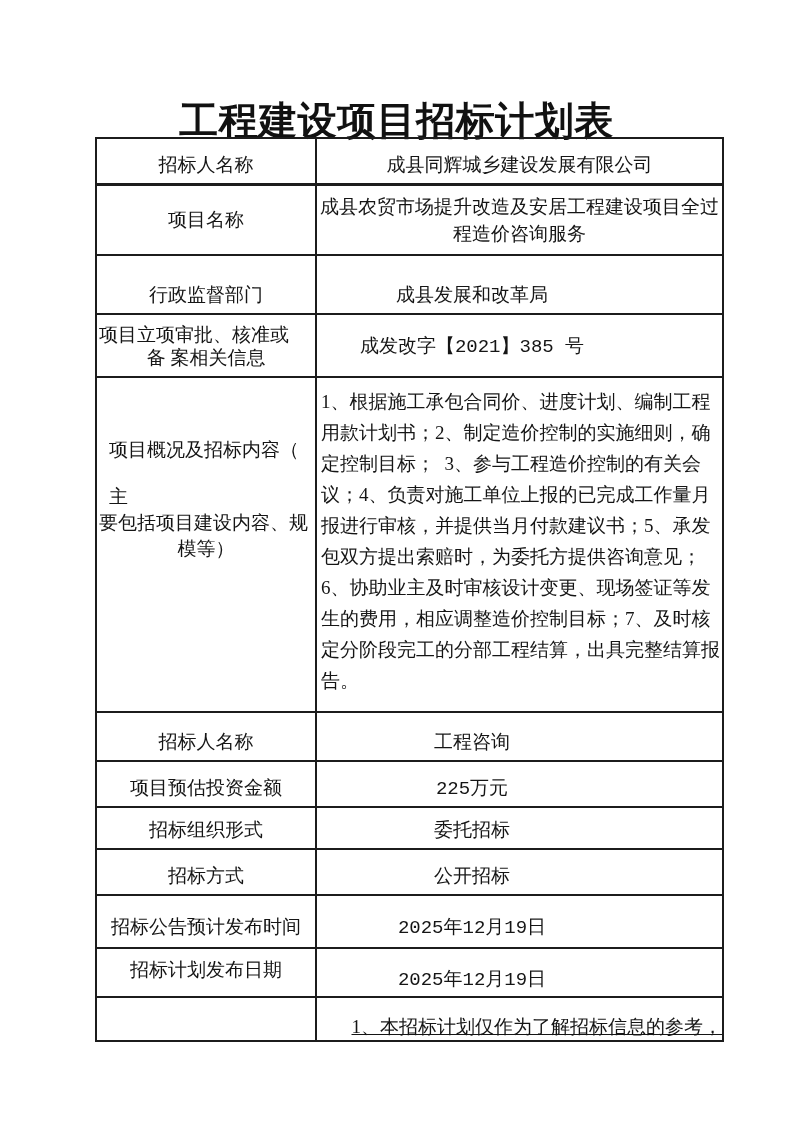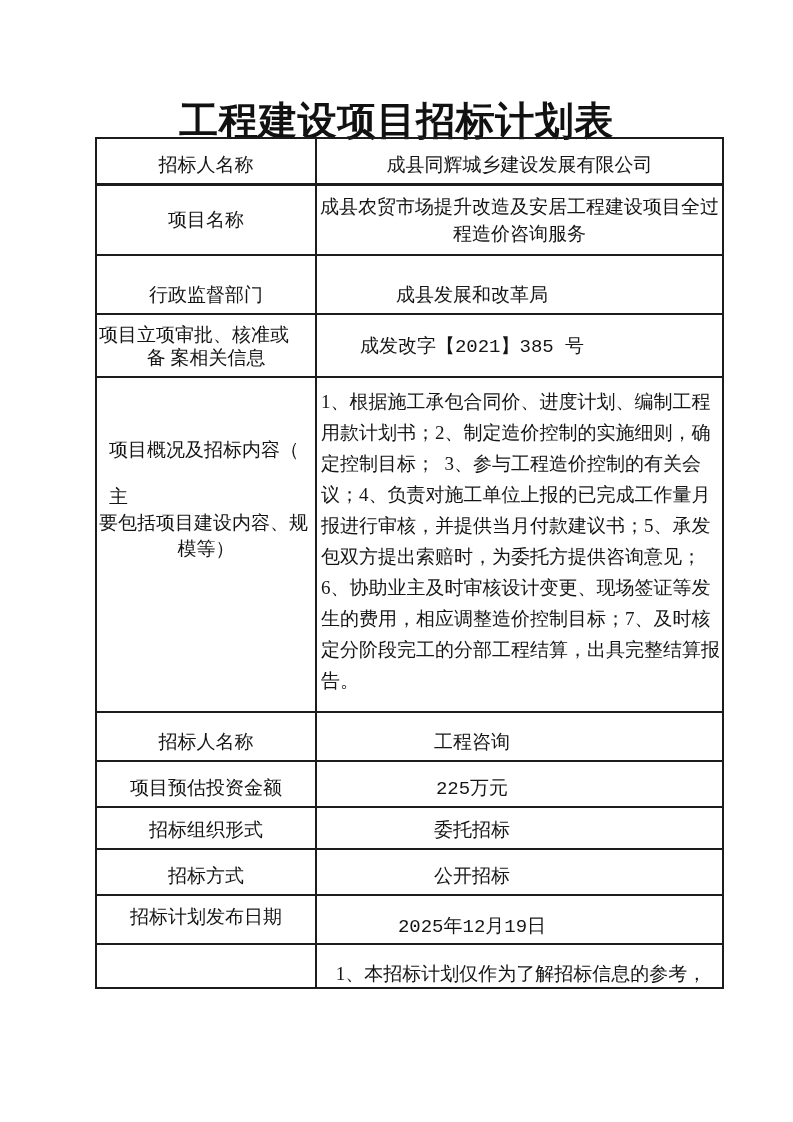--- a/index.html
+++ b/index.html
@@ -47,21 +47,21 @@
   td.overview-val {
     vertical-align:top; text-align:left; padding:8px 2px 8px 4px;
     line-height:31px; white-space:pre-wrap;
   }
 
   
   td.planpub-lbl { vertical-align:top; padding-top:8px; }
   td.planpub-val { padding-bottom:4px; }
 
   
-  td.note-val { text-align:center; vertical-align:middle; padding:16px 0 0 3px; }
+  td.note-val { text-align:right; vertical-align:middle; padding:16px 0 0 3px;text-decoration:underline; }
 </style>
 </head>
 <body>
 
 <div class="page">
 
   <h1 class="doc-title">工程建设项目招标计划表</h1>
 
   <table class="doc-table">
     <colgroup>
@@ -116,20 +116,24 @@
     <tr style="height:42px">
       <td class="lbl">招标组织形式</td>
       <td class="val val-shift">委托招标</td>
     </tr>
 
     <tr style="height:46px">
       <td class="lbl">招标方式</td>
       <td class="val val-shift">公开招标</td>
     </tr>
 
+    <tr style="height:53px">
+      <td class="lbl" style="padding-bottom:7px">招标公告预计发布时间</td>
+      <td class="val val-shift" style="padding-bottom:7px">2025年12月19日</td>
+    </tr>
 
     <tr style="height:49px">
       <td class="lbl planpub-lbl">招标计划发布日期</td>
       <td class="val val-shift planpub-val">2025年12月19日</td>
     </tr>
 
     <tr style="height:41px">
       <td class="lbl"></td>
       <td class="note-val">1、本招标计划仅作为了解招标信息的参考，</td>
     </tr>

